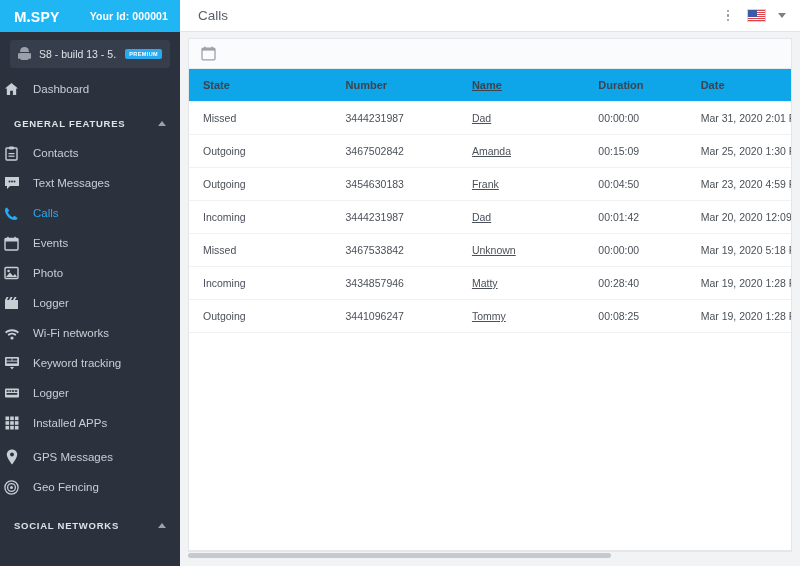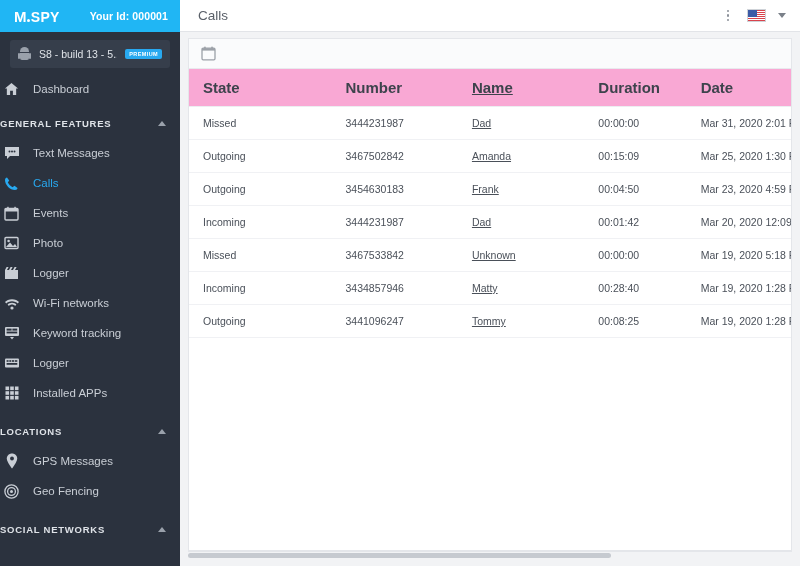--- a/index.html
+++ b/index.html
@@ -59,35 +59,35 @@
 
   .nav-item {
     height: 30px; display: flex; align-items: center; padding-left: 3px; gap: 13px;
     font-size: 11.5px; color: #c9ced5; cursor: pointer;
   }
   .nav-item.active { color: #28a9f0; }
   .nav-item .ico { width: 17px; height: 17px; display: flex; align-items: center; justify-content: center; flex: 0 0 17px; }
   .nav-item .ico svg { display: block; }
   .section-head {
     height: 30px; display: flex; align-items: center; justify-content: space-between;
-    padding: 0 14px 0 0; margin-top: 4px; cursor: pointer;
+    padding: 0 14px 0 14px; margin-top: 4px; cursor: pointer;
   }
   .section-head .lbl { font-size: 9.5px; font-weight: bold; letter-spacing: .75px; color: #dfe3e8; }
   .chev-up { width: 0; height: 0; border-left: 4.5px solid transparent; border-right: 4.5px solid transparent; border-bottom: 5px solid #9aa1ab; }
   .sb-gap { height: 4px; }
 
   
   .main { flex: 1; background: #f2f3f5; min-width: 0; display: flex; flex-direction: column; padding: 6px 8px 8px 8px; }
   .card { background: #fff; border: 1px solid #e4e6ea; flex: 1; display: flex; flex-direction: column; min-height: 0; }
   .card-toolbar { height: 30px; background: #fafbfc; border-bottom: 1px solid #e8eaee; display: flex; align-items: center; padding-left: 12px; }
   .cal-ico { width: 15px; height: 15px; cursor: pointer; }
   table { width: 100%; border-collapse: collapse; table-layout: fixed; }
   th {
-    font-size: 15px; font-weight: bold; color: #3c4characters; color: #3d434c; text-align: left;
-    padding: 10px 0 10px 0; border-bottom: 1px solid #eceef1; background: #f9a8d4;
+    font-size: 11px; font-weight: bold; color: #3c4characters; color: #3d434c; text-align: left;
+    padding: 10px 0 10px 0; border-bottom: 1px solid #eceef1; background: #0ea5e9;
   }
   td { font-size: 10.5px; color: #4a5059; padding: 10px 0; border-bottom: 1px solid #f0f1f4; }
   .c-state { padding-left: 14px; width: 26%; }
   .c-number { width: 21%; }
   .c-name { width: 21%; text-decoration: underline; }
   .c-duration { width: 17%; }
   .c-date { text-align: left; padding-right: 14px; width: 15%; white-space: nowrap; }
   .table-wrap { flex: 1; overflow: hidden; }
   .hscroll { height: 7px; background: #f2f3f5; border-top: 1px solid #e4e6ea; }
   .hscroll .thumb { height: 5px; margin: 1px 0 0 0; background: #c6cad0; width: 70%; border-radius: 3px; }
@@ -145,20 +145,31 @@
             </svg>
         </span>
         <span>Dashboard</span>
       </div>
 
       <div class="section-head">
         <span class="lbl">GENERAL FEATURES</span>
         <span class="chev-up"></span>
       </div>
 
+      <div class="nav-item">
+        <span class="ico">
+          <svg width="13" height="15" viewBox="0 0 13 15">
+              <rect x="1" y="2" width="11" height="12" rx="1" fill="none" stroke="#c9ced5" stroke-width="1.4"></rect>
+              <rect x="4" y="0.5" width="5" height="3" rx="1" fill="#c9ced5"></rect>
+              <rect x="3.5" y="7" width="6" height="1.2" fill="#c9ced5"></rect>
+              <rect x="3.5" y="9.6" width="6" height="1.2" fill="#c9ced5"></rect>
+            </svg>
+        </span>
+        <span>Contacts</span>
+      </div>
 
       <div class="nav-item">
         <span class="ico">
           <svg width="16" height="14" viewBox="0 0 16 14">
               <path d="M1 1 H15 V10 H6 L3 13 V10 H1 Z" fill="#c9ced5"></path>
               <circle cx="5.5" cy="5.5" r="1" fill="#2b323e"></circle>
               <circle cx="8" cy="5.5" r="1" fill="#2b323e"></circle>
               <circle cx="10.5" cy="5.5" r="1" fill="#2b323e"></circle>
             </svg>
         </span>
@@ -257,24 +268,20 @@
             <rect x="0.5" y="9.9" width="3.6" height="3.6" fill="#c9ced5"></rect>
               <rect x="5.2" y="9.9" width="3.6" height="3.6" fill="#c9ced5"></rect>
               <rect x="9.9" y="9.9" width="3.6" height="3.6" fill="#c9ced5"></rect>
           </svg>
         </span>
         <span>Installed APPs</span>
       </div>
 
       <div class="sb-gap"></div>
 
-      <div class="section-head">
-        <span class="lbl">LOCATIONS</span>
-        <span class="chev-up"></span>
-      </div>
 
       <div class="nav-item">
         <span class="ico">
           <svg width="12" height="16" viewBox="0 0 12 16">
               <path d="M6 0.5 C3 0.5 0.8 2.7 0.8 5.6 C0.8 9.3 6 15.5 6 15.5 C6 15.5 11.2 9.3 11.2 5.6 C11.2 2.7 9 0.5 6 0.5 Z" fill="#c9ced5"></path>
               <circle cx="6" cy="5.5" r="1.9" fill="#2b323e"></circle>
             </svg>
         </span>
         <span>GPS Messages</span>
       </div>

